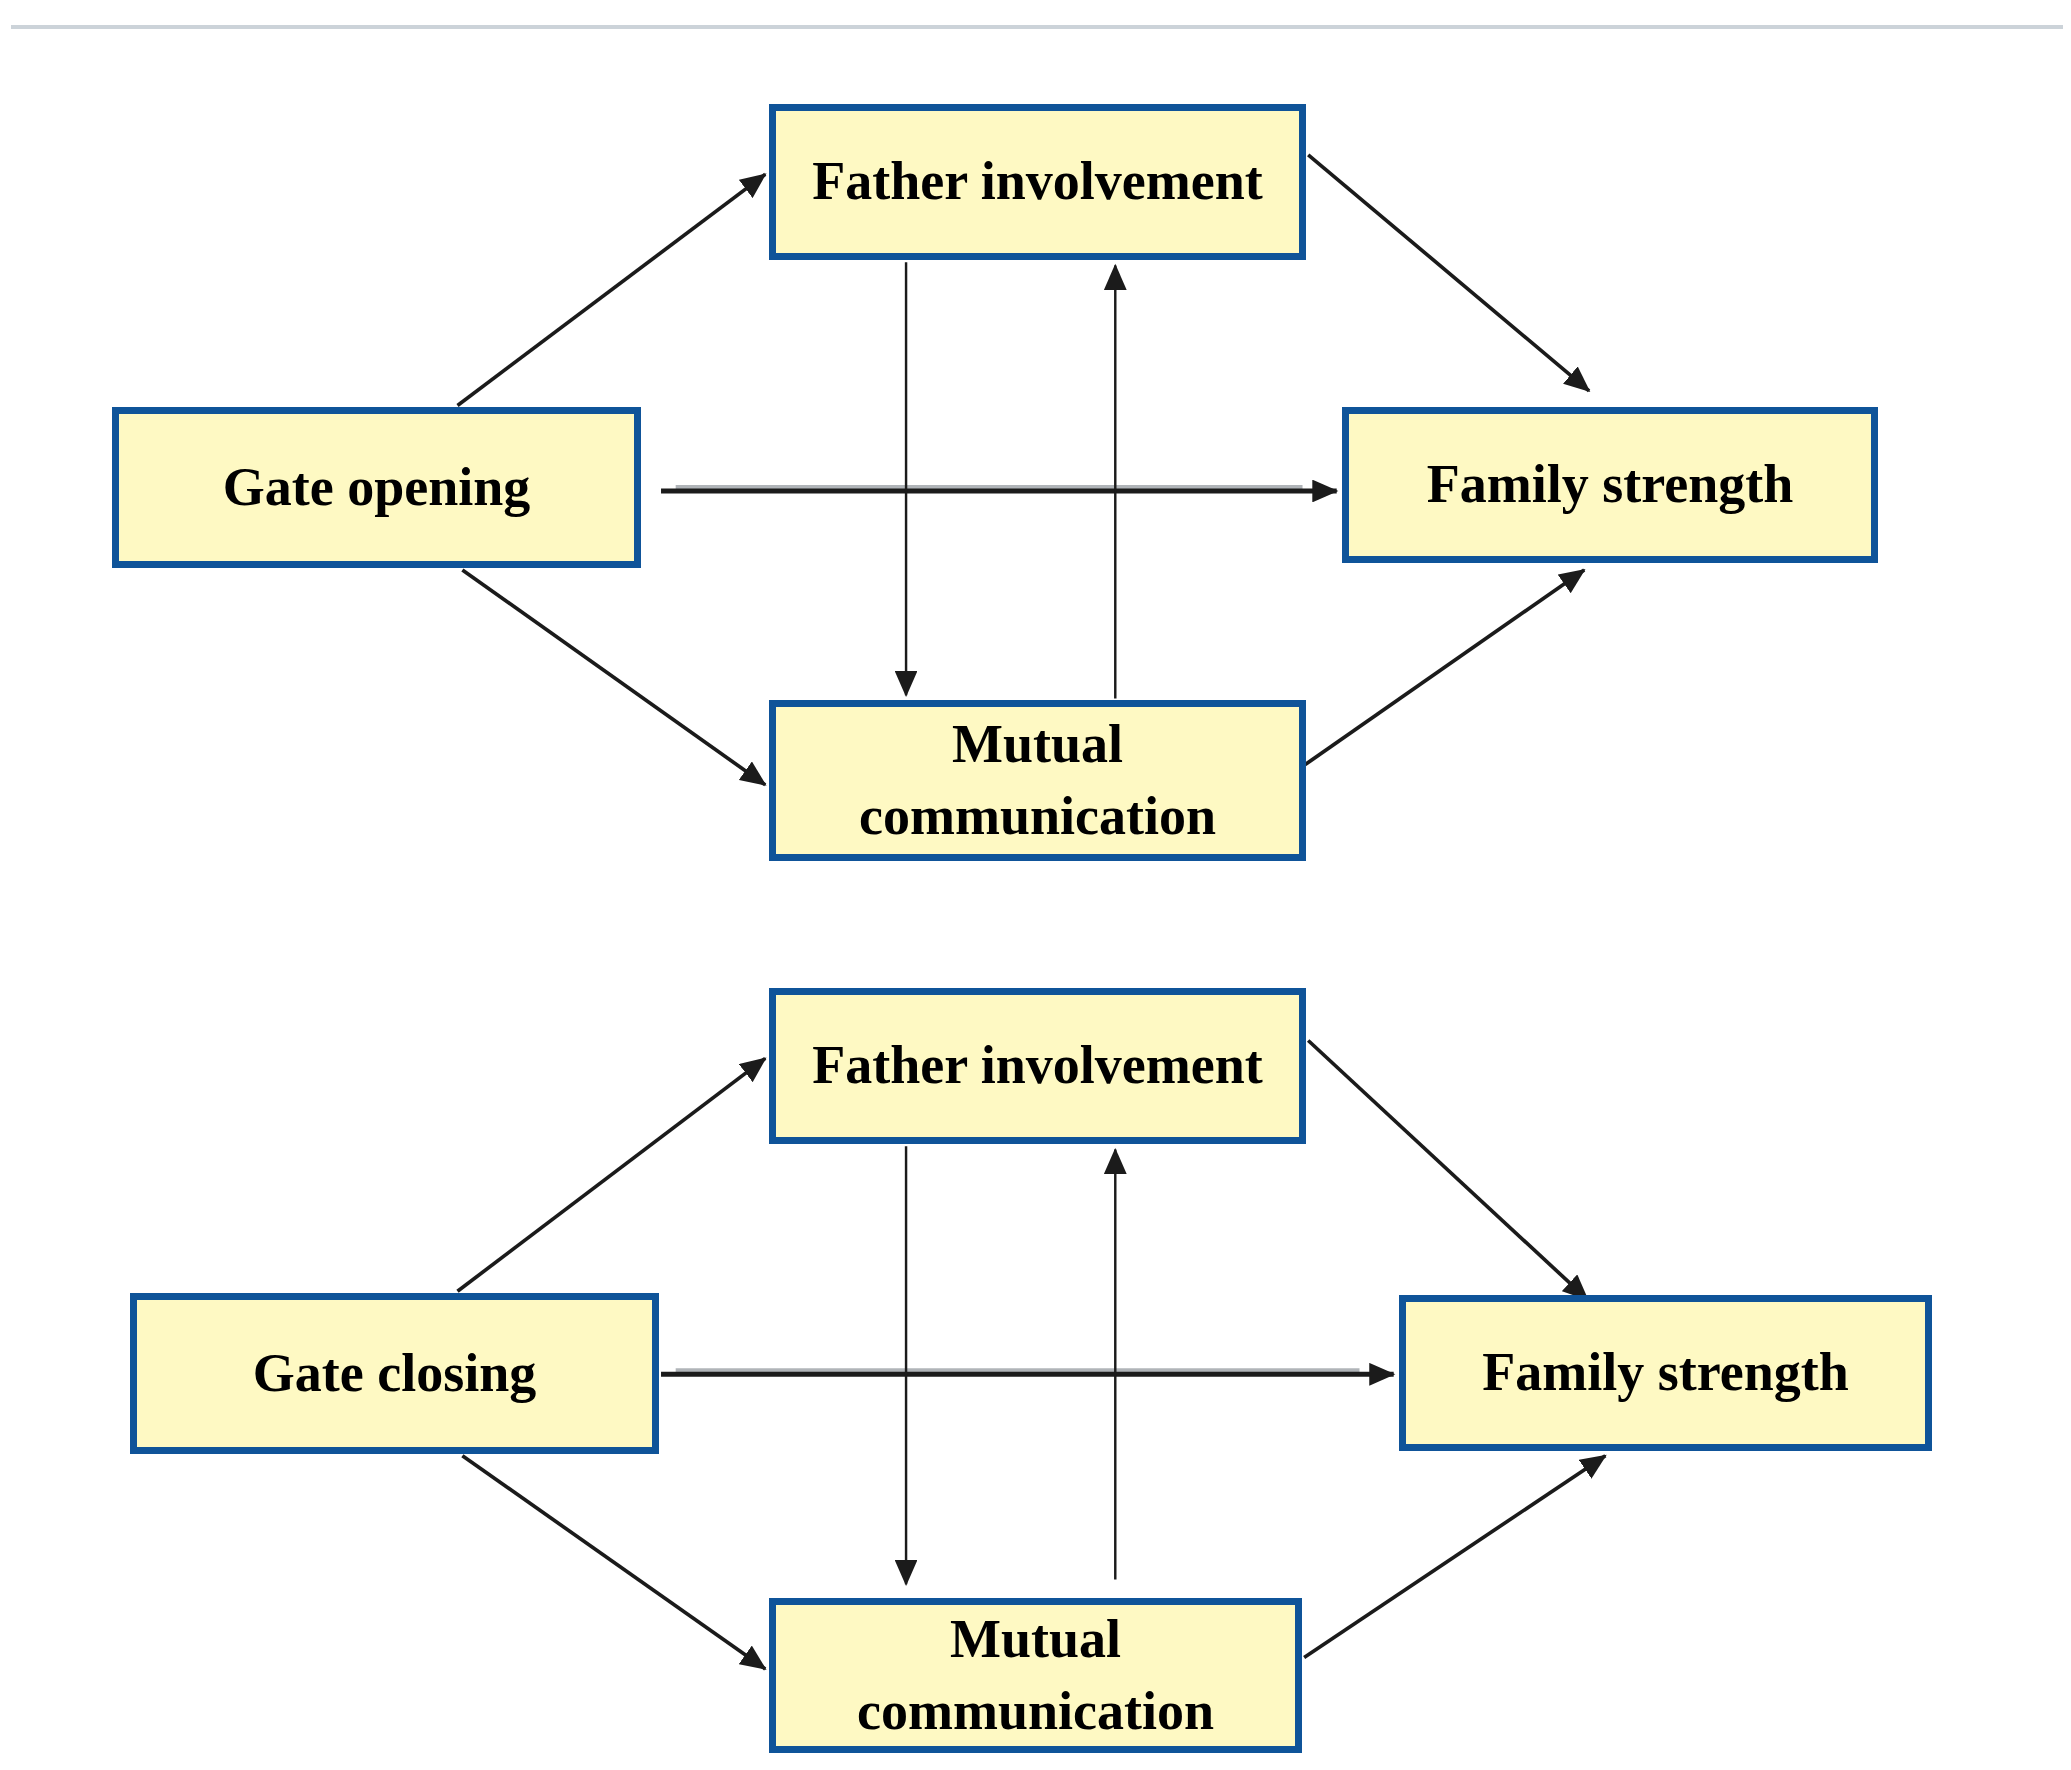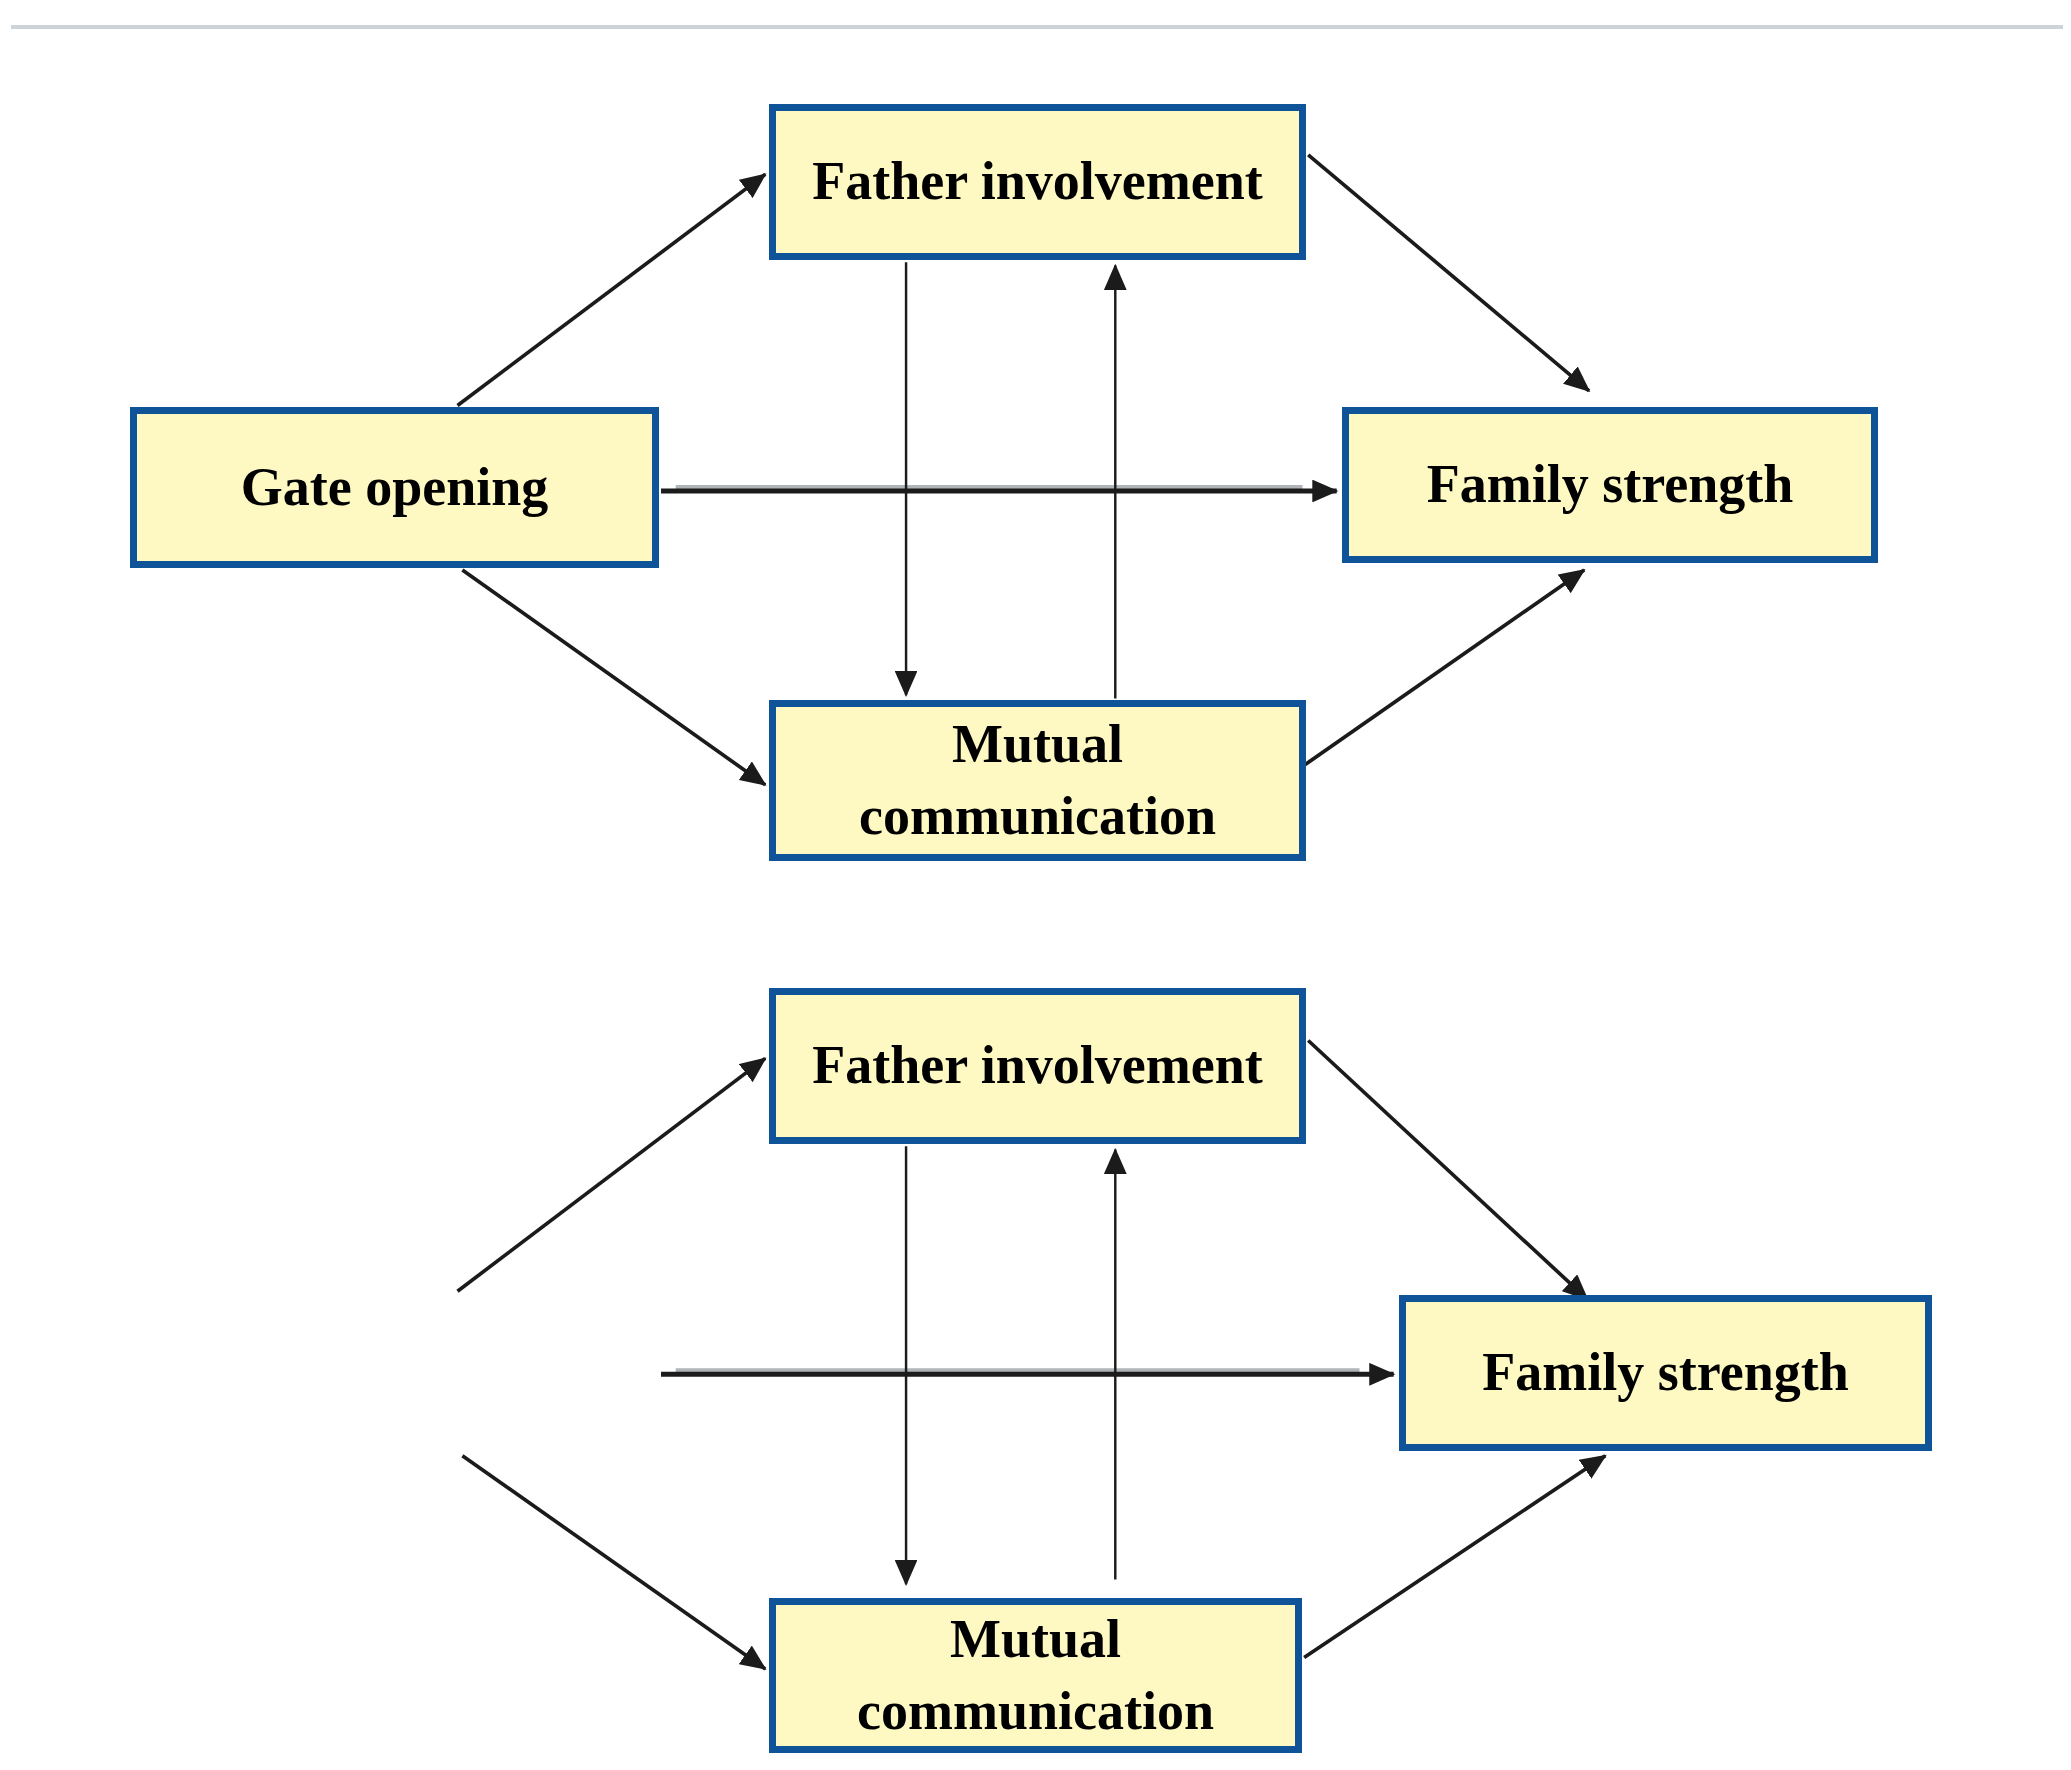--- a/index.html
+++ b/index.html
@@ -40,21 +40,21 @@
     align-items: center;
     justify-content: center;
     text-align: center;
     font-weight: 700;
     font-size: 54px;
     line-height: 1.32;
     color: #000000;
     padding: 0 33px;
   }
   
-  .d1-gate   { left: 130px;  top: 407px;  width: 529px; height: 161px; }
+  .d1-gate   { left: 112px;  top: 407px;  width: 529px; height: 161px; }
   .d1-father { left: 769px;  top: 104px;  width: 537px; height: 156px; }
   .d1-mutual { left: 769px;  top: 700px;  width: 537px; height: 161px; }
   .d1-family { left: 1342px; top: 407px;  width: 536px; height: 156px; }
   
   .d2-gate   { left: 130px;  top: 1293px; width: 529px; height: 161px; }
   .d2-father { left: 769px;  top: 988px; width: 537px; height: 156px; }
   .d2-mutual { left: 769px;  top: 1598px; width: 533px; height: 155px; }
   .d2-family { left: 1399px; top: 1295px; width: 533px; height: 156px; }
 </style>
 </head>
@@ -96,20 +96,23 @@
   <div class="node d1-father">
     <span>Father involvement</span>
   </div>
   <div class="node d1-mutual">
     <span>Mutual communication</span>
   </div>
   <div class="node d1-family">
     <span>Family strength</span>
   </div>
 
+  <div class="node d2-gate">
+    <span>Gate closing</span>
+  </div>
   <div class="node d2-father">
     <span>Father involvement</span>
   </div>
   <div class="node d2-mutual">
     <span>Mutual communication</span>
   </div>
   <div class="node d2-family">
     <span>Family strength</span>
   </div>
 

